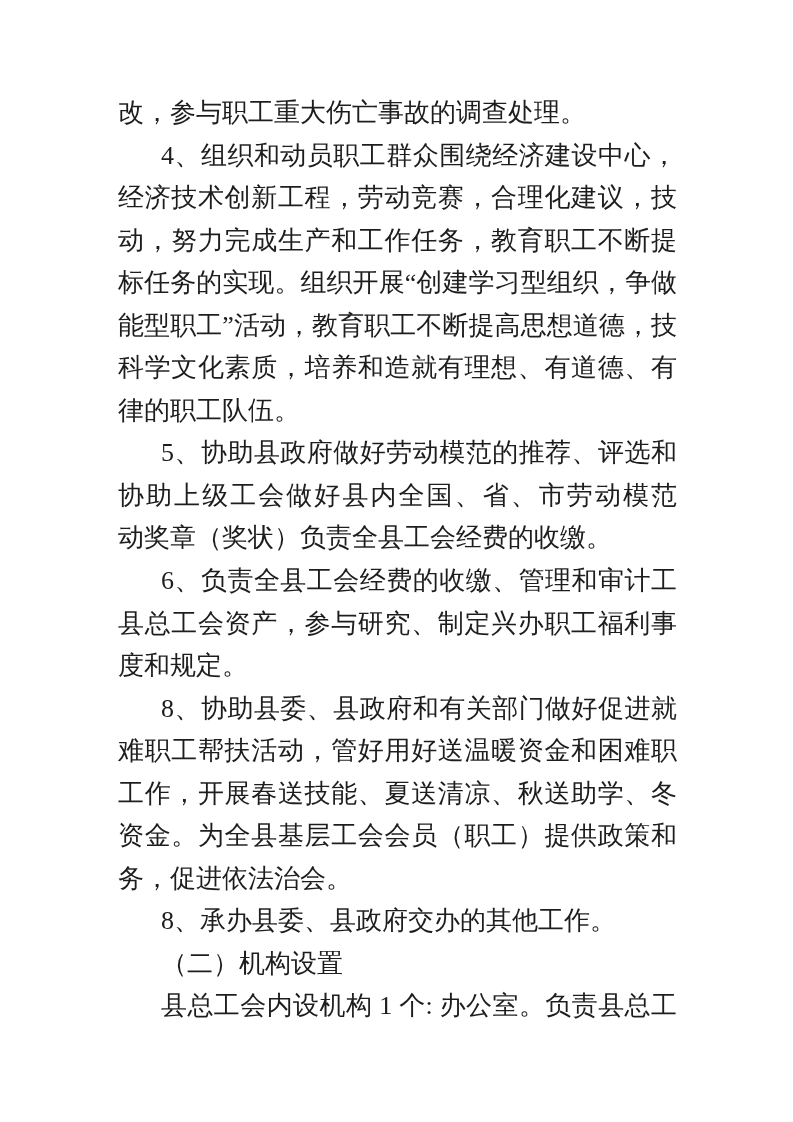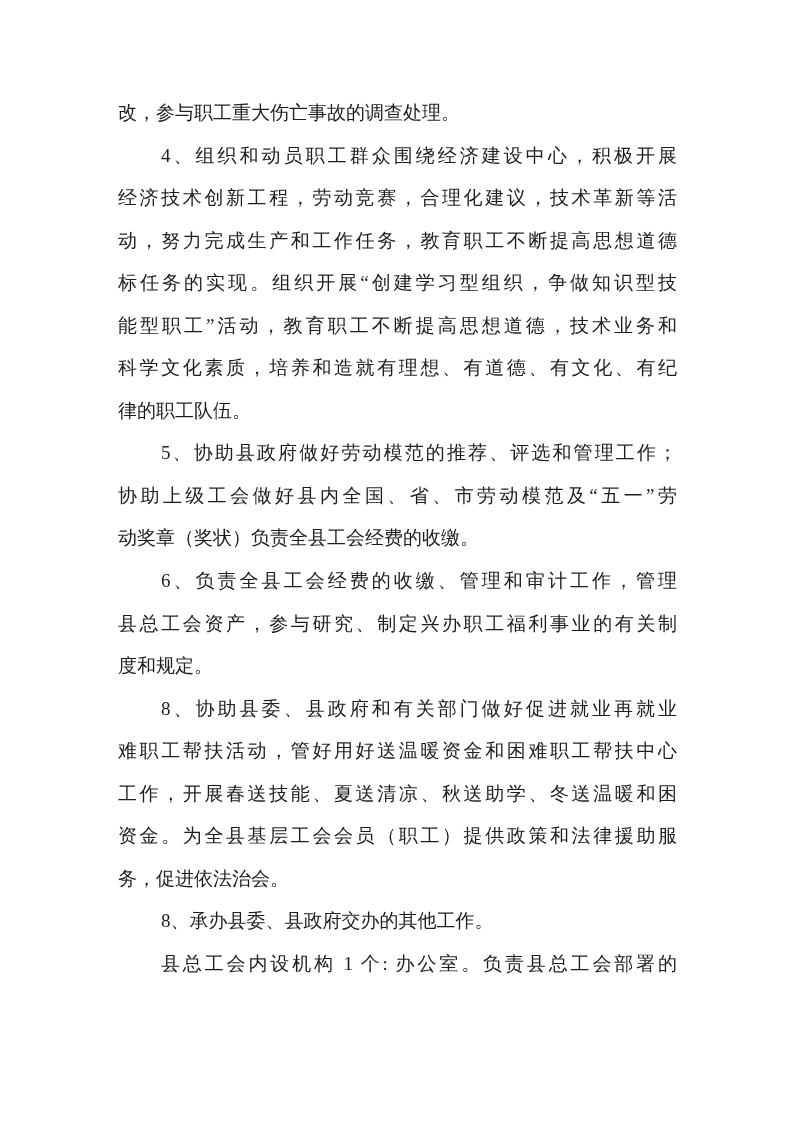--- a/index.html
+++ b/index.html
@@ -21,21 +21,21 @@
   }
   .content {
     position: absolute;
     left: 118px;
     top: 92px;
     width: 559px;
   }
   .line {
     height: 42.55px;
     line-height: 42.55px;
-    font-size: 19px;
+    font-size: 26px;
     color: #1d1d1d;
     text-align: left;
     white-space: normal;
     overflow: hidden;
   }
   .line.justify {
     text-align: justify;
     text-align-last: justify;
     text-justify: inter-character;
   }
@@ -65,15 +65,16 @@
       <div class="line">动奖章（奖状）负责全县工会经费的收缴。</div>
       <div class="line justify indent">6、负责全县工会经费的收缴、管理和审计工作，管理</div>
       <div class="line justify">县总工会资产，参与研究、制定兴办职工福利事业的有关制</div>
       <div class="line">度和规定。</div>
       <div class="line justify indent">8、协助县委、县政府和有关部门做好促进就业再就业</div>
       <div class="line justify">难职工帮扶活动，管好用好送温暖资金和困难职工帮扶中心</div>
       <div class="line justify">工作，开展春送技能、夏送清凉、秋送助学、冬送温暖和困</div>
       <div class="line justify">资金。为全县基层工会会员（职工）提供政策和法律援助服</div>
       <div class="line">务，促进依法治会。</div>
       <div class="line indent">8、承办县委、县政府交办的其他工作。</div>
+      <div class="line indent heading">（二）机构设置</div>
       <div class="line justify indent">县总工会内设机构 1 个: 办公室。负责县总工会部署的</div>
     </div>
 </div>
 
 </body></html>

